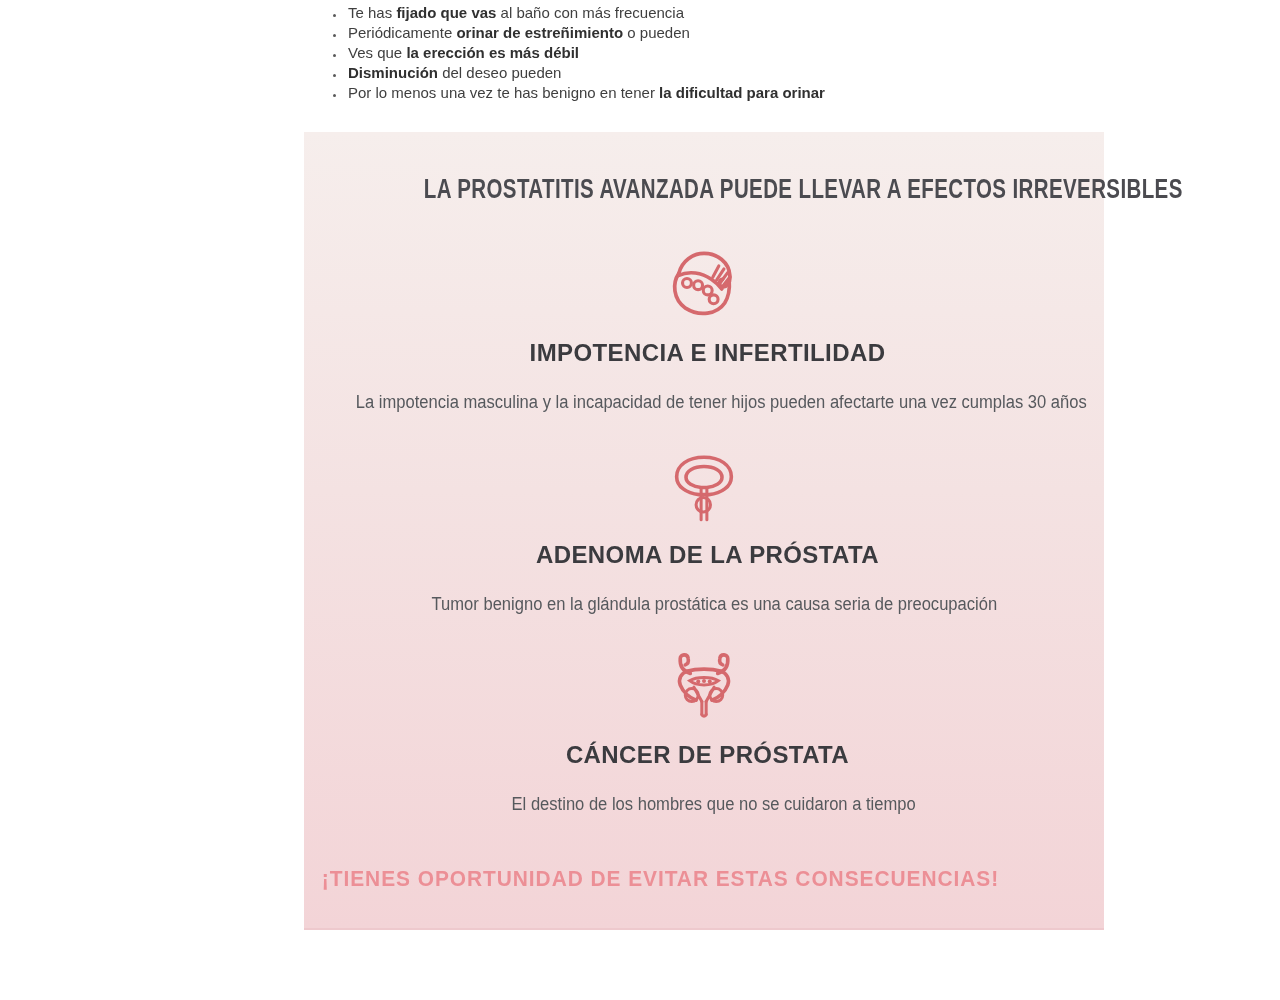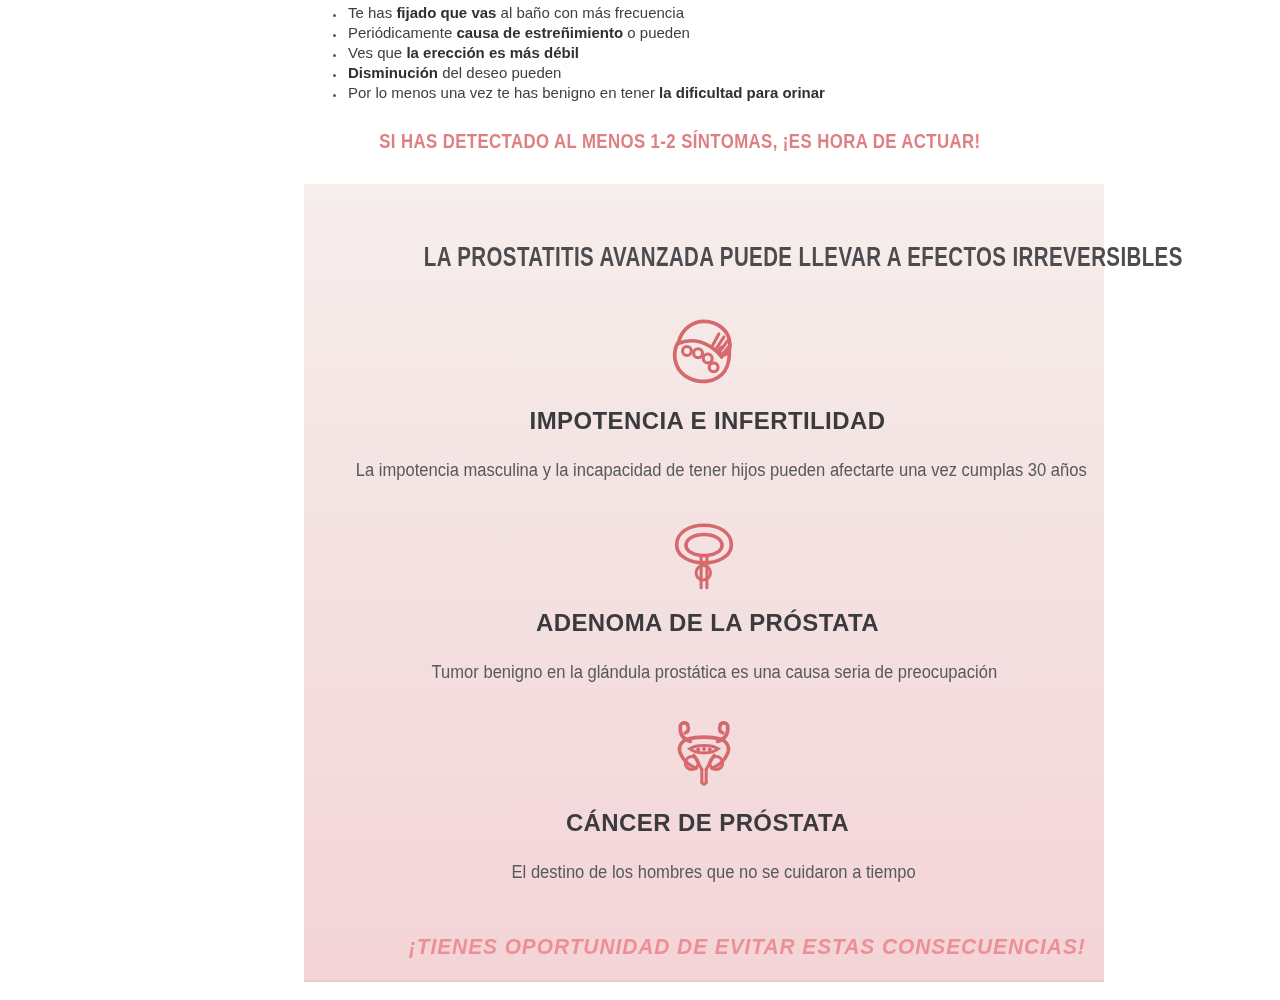--- a/index.html
+++ b/index.html
@@ -51,21 +51,20 @@
     width: 800px;
     height: 798px;
     padding-top: 42px;
     background: linear-gradient(180deg, #f6eeec 0%, #f4e2e2 45%, #f3d4d7 100%);
     border-bottom: 2px solid #eec9cd;
     text-align: center;
   }
   .panel-title {
     line-height: 30px;
     white-space: nowrap;
-    margin-top: 16px;
   }
   .panel-title .cond {
     display: inline-block;
     transform: scaleX(0.76);
     transform-origin: 50% 50%;
     font-size: 27px;
     font-weight: 700;
     letter-spacing: 0.5px;
     color: #4b4b50;
   }
@@ -91,24 +90,23 @@
   .section-text .cond {
     display: inline-block;
     transform: scaleX(0.92);
     transform-origin: 50% 50%;
     font-size: 18px;
     color: #56595d;
   }
   
   .footer-heading {
     margin-top: 50px;
-    text-align: right;
+    text-align: left;
     line-height: 26px;
     white-space: nowrap;
-    font-style: italic;
   }
   .footer-heading .cond {
     display: inline-block;
     transform: scaleX(0.95);
     transform-origin: 50% 50%;
     font-size: 22px;
     font-weight: 700;
     letter-spacing: 1px;
     color: #ec8f96;
   }
@@ -127,29 +125,26 @@
   }
   .icon-fill { fill: #d5696d; stroke: none; }
 </style>
 </head>
 <body>
 
 <div class="column">
 
   <ul class="symptoms-list">
       <li><span>Te has </span><b>fijado que vas</b><span> al baño con más frecuencia</span></li>
-      <li><span>Periódicamente </span><b>causa de estreñimiento</b><span> o pueden</span></li>
+      <li><span>Periódicamente </span><b>orinar de estreñimiento</b><span> o pueden</span></li>
       <li><span>Ves que </span><b>la erección es más débil</b></li>
       <li><b>Disminución</b><span> del deseo pueden</span></li>
       <li><span>Por lo menos una vez te has benigno en tener </span><b>la dificultad para orinar</b></li>
     </ul>
 
-  <div class="alert-heading">
-    <span class="cond">SI HAS DETECTADO AL MENOS 1-2 SÍNTOMAS, ¡ES HORA DE ACTUAR!</span>
-  </div>
 
   <div class="panel">
 
     <div class="panel-title">
       <span class="cond">LA PROSTATITIS AVANZADA PUEDE LLEVAR A EFECTOS IRREVERSIBLES</span>
     </div>
 
     <div class="section s1">
       <div class="icon-wrap">
         <svg width="74" height="74" viewBox="0 0 100 100" aria-hidden="true">

